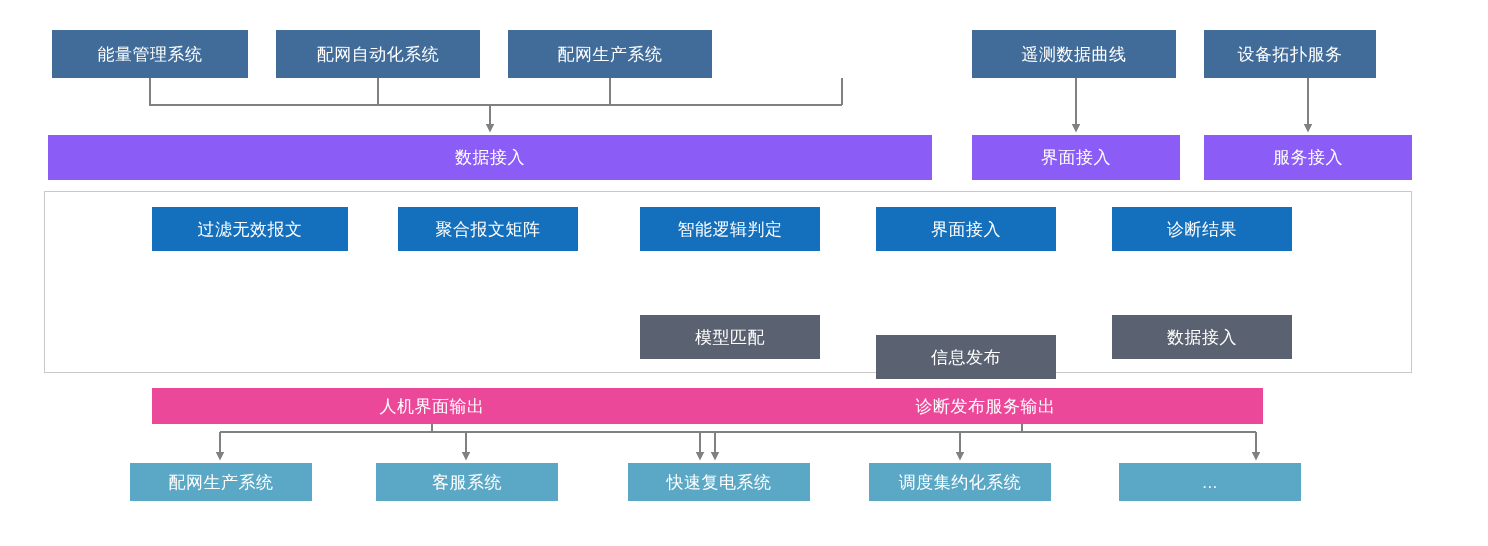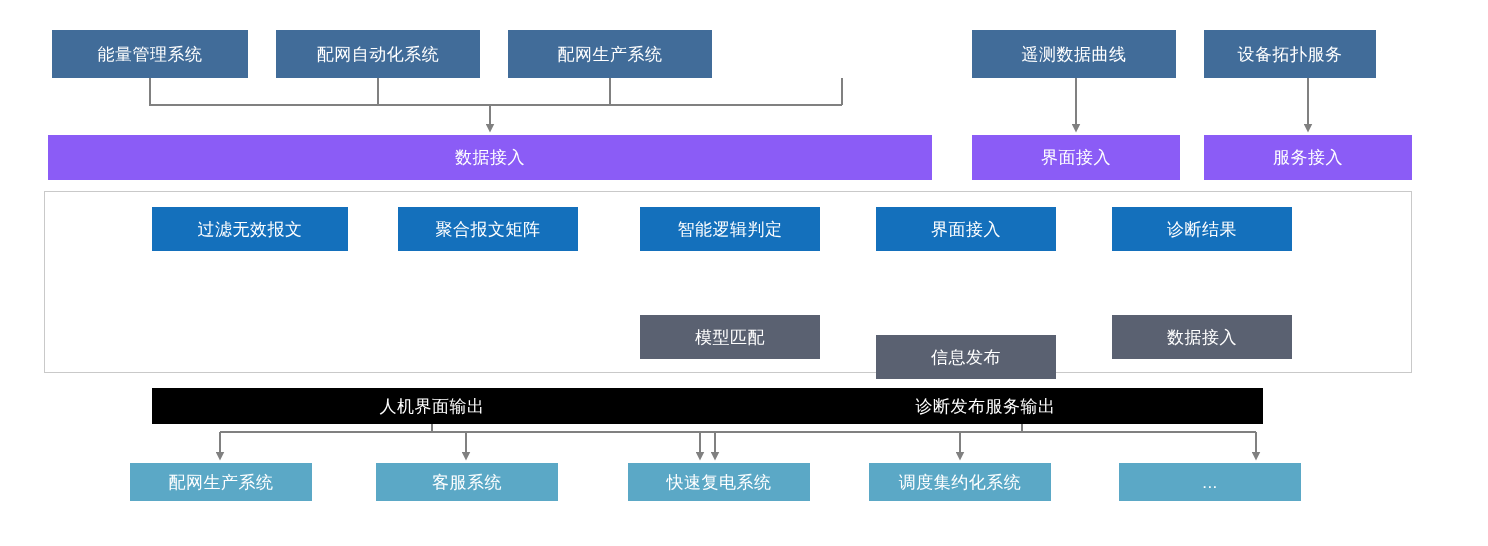--- a/index.html
+++ b/index.html
@@ -11,21 +11,21 @@
   svg.wires{position:absolute;left:0;top:0;width:1488px;height:546px;pointer-events:none;}
   .box{
     position:absolute;display:flex;align-items:center;justify-content:center;
     color:#ffffff;font-size:17px;letter-spacing:.5px;line-height:1;
     box-sizing:border-box;white-space:nowrap;
   }
   .src{background:#416C99;}
   .accessbar{background:#8b5cf6;}
   .step{background:#1470BC;}
   .gray{background:#5A6171;}
-  .outbar{background:#000000;}
+  .outbar{background:#ec4899;}
   .sink{background:#5BA8C6;}
   .panel{
     position:absolute;left:44px;top:191px;width:1368px;height:182px;
     border:1px solid #c9c9c9;background:#ffffff;box-sizing:border-box;
   }
 </style>
 </head>
 <body>
 
 <div id="stage">

